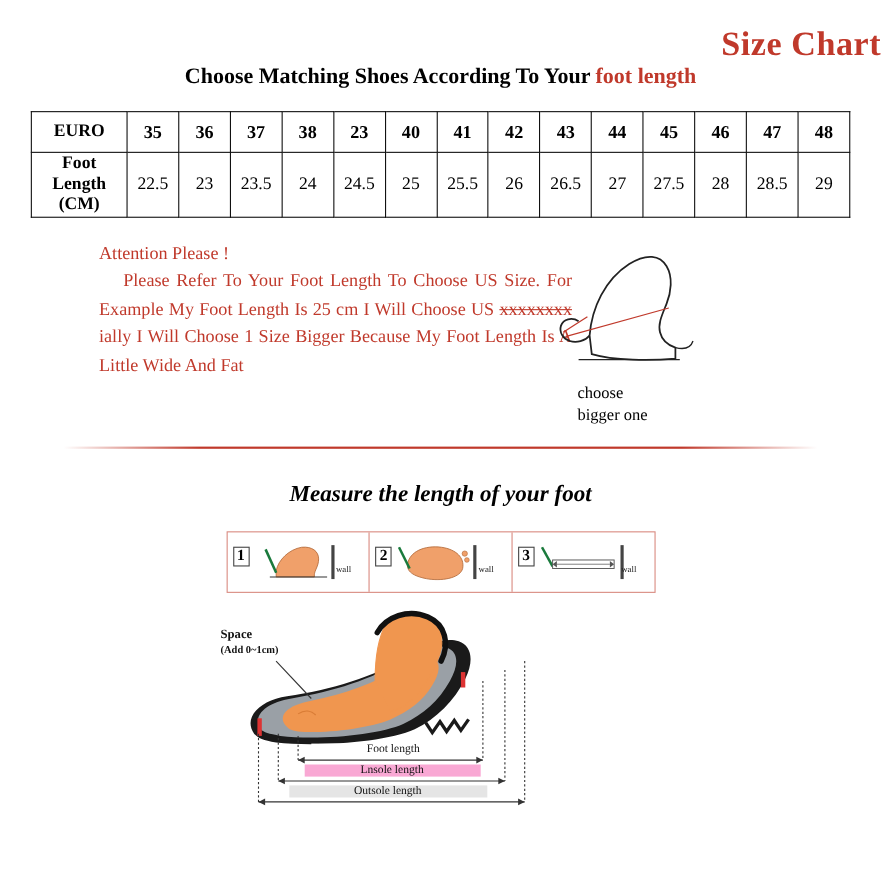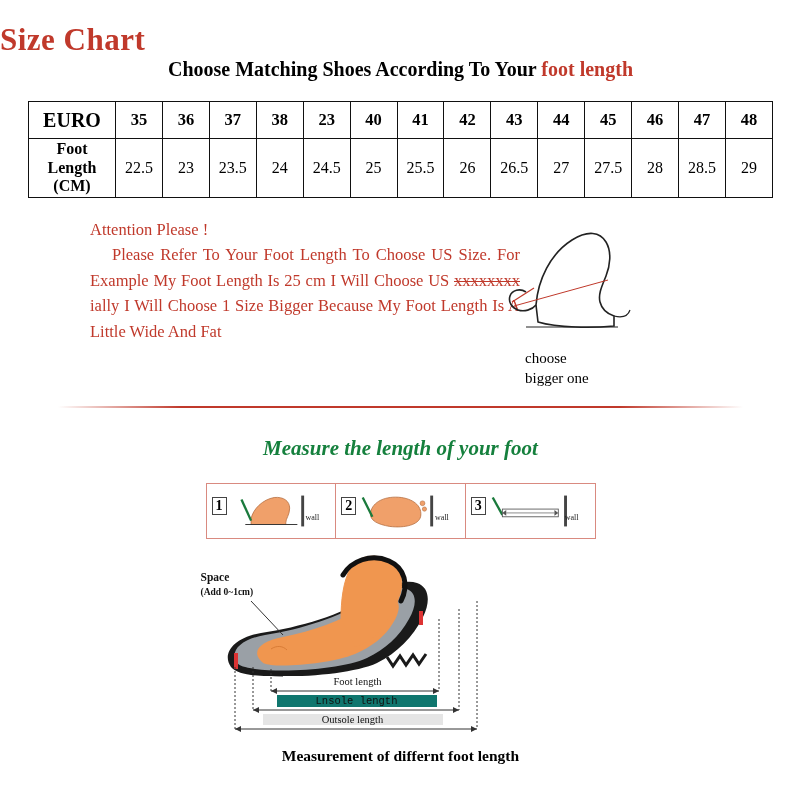--- a/index.html
+++ b/index.html
@@ -16,21 +16,21 @@
     overflow: hidden;
   }
   .page {
     width: 801px;
     height: 800px;
     position: relative;
   }
 
   
   .title {
-    text-align: left;
+    text-align: right;
     color: #c0392b;
     font-size: 31px;
     font-weight: bold;
     letter-spacing: 0.5px;
     margin-top: 22px;
   }
   .subtitle {
     text-align: center;
     font-size: 20px;
     font-weight: bold;
@@ -60,21 +60,21 @@
   table.size-table tr.row-euro td {
     font-weight: bold;
   }
   table.size-table tr.row-euro td.val {
     font-weight: bold;
     font-size: 16.5px;
   }
   table.size-table td.head {
     width: 84px;
     font-weight: bold;
-    font-size: 20px;
+    font-size: 16px;
     line-height: 1.15;
   }
   table.size-table tr.row-len td {
     height: 58px;
     font-size: 16px;
   }
 
   
   .attention {
     position: relative;
@@ -134,21 +134,21 @@
   .divider {
     width: 685px;
     height: 2px;
     margin: 6px auto 0 auto;
     background: linear-gradient(to right, rgba(192,57,43,0) 0%, #c0392b 18%, #c0392b 82%, rgba(192,57,43,0) 100%);
   }
 
   
   .measure-title {
     text-align: center;
-    color: #15803d;
+    color: #000000;
     font-weight: bold;
     font-style: italic;
     font-size: 21px;
     margin-top: 28px;
     font-family: "Liberation Serif", serif;
   }
   .steps {
     margin: 22px auto 0 auto;
     width: 390px;
     height: 56px;
@@ -374,19 +374,18 @@
         <line x1="248" y1="70" x2="248" y2="142" stroke-dasharray="2,2"></line>
         <line x1="62" y1="118" x2="62" y2="161" stroke-dasharray="2,2"></line>
         <line x1="268" y1="60" x2="268" y2="161" stroke-dasharray="2,2"></line>
         <line x1="44" y1="118" x2="44" y2="180" stroke-dasharray="2,2"></line>
         <line x1="286" y1="52" x2="286" y2="180" stroke-dasharray="2,2"></line>
         <line x1="60" y1="52" x2="92" y2="86" stroke="#333"></line>
       </g>
     </svg>
 
     <div class="meas-cap" style="left:92px; top:127px; width:150px; background:#fff;">Foot length</div>
-    <div class="meas-cap" style="left:86px; top:146px; width:160px; background:#0f766e;font-family:Liberation Mono, monospace;">Lnsole length</div>
+    <div class="meas-cap" style="left:86px; top:146px; width:160px; background:#f9a8d4;">Lnsole length</div>
     <div class="meas-cap" style="left:72px; top:165px; width:180px; background:#e5e5e5;">Outsole length</div>
   </div>
 
-  <div class="footer-cap">Measurement of differnt foot length</div>
 
 </div>
 
 </body></html>

